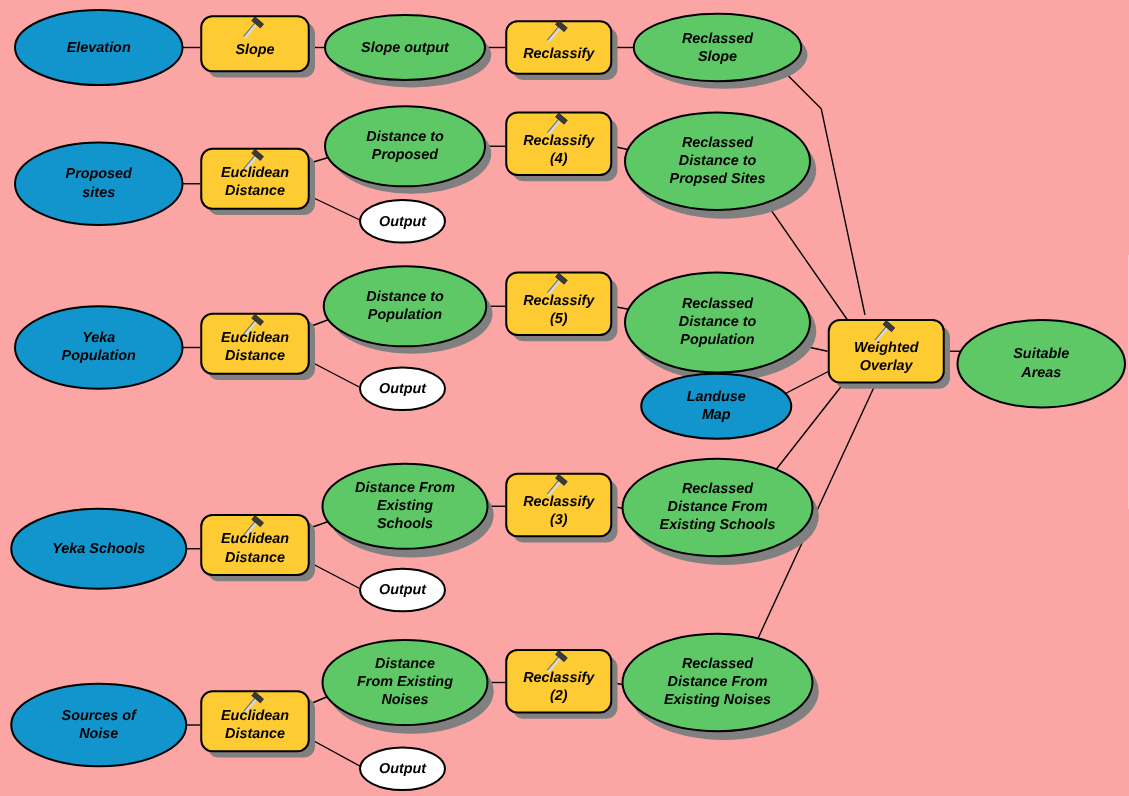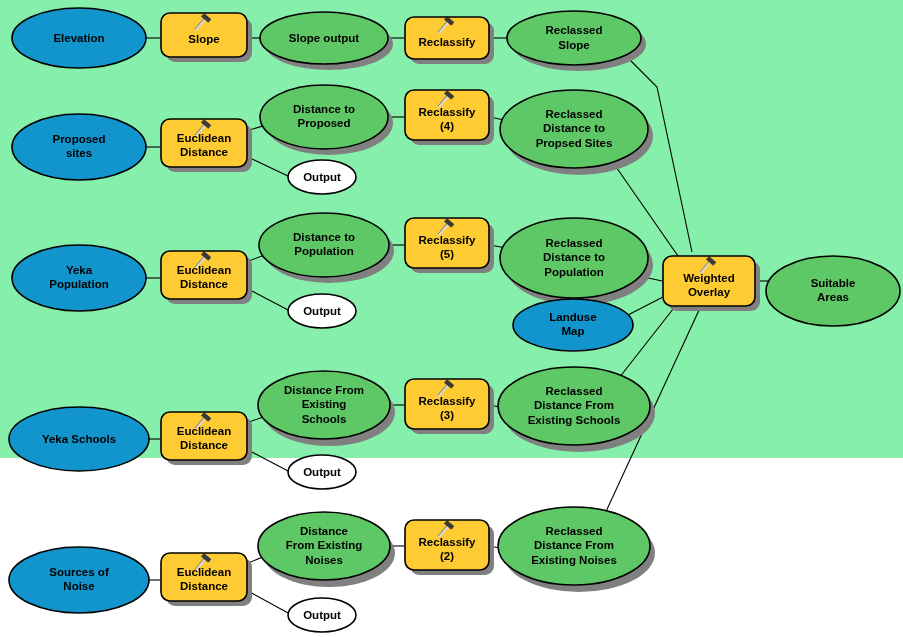--- a/index.html
+++ b/index.html
@@ -9,22 +9,23 @@
   }
   body {
     width: 903px;
     height: 637px;
     overflow: hidden;
     font-family: "Liberation Sans", sans-serif;
   }
   #canvas {
     position: relative;
     width: 903px;
-    height: 458px;
-    background: #86efac;
+    height: 637px;
+    background: #fca5a5;
+    font-style: italic;
   }
   svg#model {
     display: block;
     width: 903px;
     height: 637px;
   }
   .node-label {
     font-family: "Liberation Sans", sans-serif;
     font-weight: bold;
     font-size: 11.5px;

